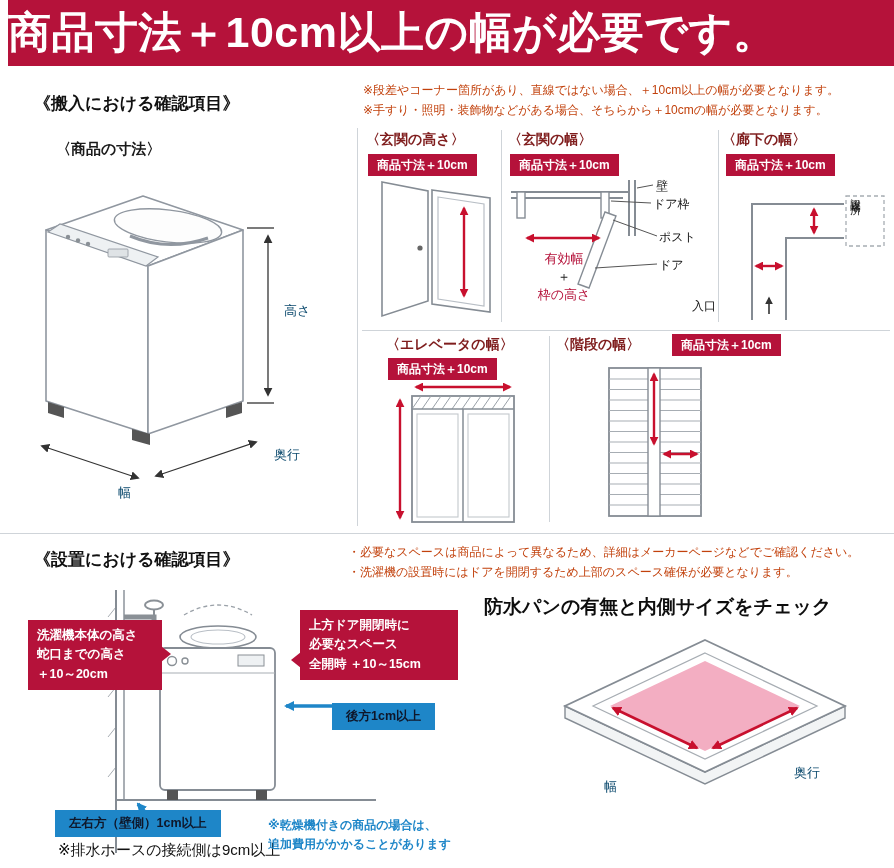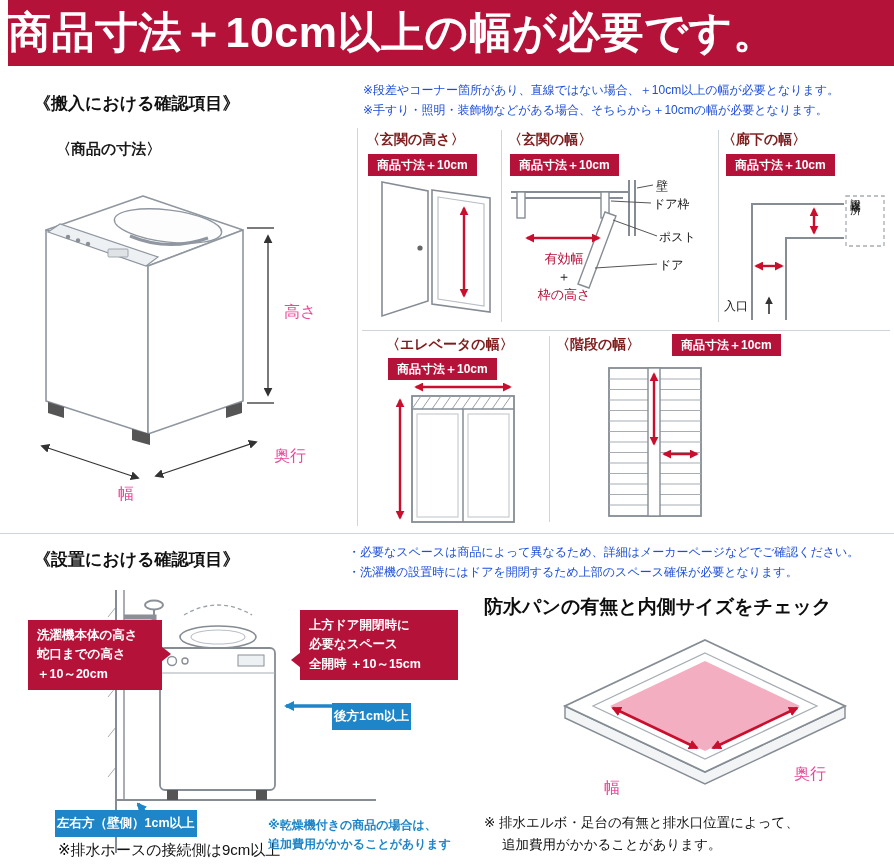--- a/index.html
+++ b/index.html
@@ -2,30 +2,30 @@
 <html><head>
 <meta charset="utf-8">
 <style>
   *{margin:0;padding:0;box-sizing:border-box}
   body{background:#fff;font-family:"Liberation Sans","DejaVu Sans",sans-serif;color:#1a1a1a}
   .page{position:relative;width:894px;height:868px;background:#fff;overflow:hidden}
   .abs{position:absolute}
   .banner{left:8px;top:0;width:894px;height:66px;background:#b5123a;display:flex;align-items:center;justify-content:flex-start}
   .banner-title{color:#fff;font-weight:bold;font-size:43px;white-space:nowrap;letter-spacing:0.5px}
   .h-section{font-size:17px;font-weight:bold;color:#111;white-space:nowrap}
-  .small-note{font-size:12px;line-height:1.7;color:#1d4ed8;white-space:nowrap}
+  .small-note{font-size:12px;line-height:1.7;color:#c2410c;white-space:nowrap}
   .diagram-title{font-size:14px;font-weight:bold;color:#7f1d1d;white-space:nowrap}
   .badge{background:#b5123a;color:#fff;font-size:12px;font-weight:bold;padding:2px 9px;line-height:1.5;white-space:nowrap}
-  .dim-label{font-size:16px;color:#ec4899;white-space:nowrap}
+  .dim-label{font-size:13px;color:#0c4a6e;white-space:nowrap}
   .tag-label{font-size:12px;color:#111;white-space:nowrap}
   .sep{background:#cfd4d9}
   .callout-red{background:#b5123a;color:#fff;font-weight:bold;font-size:12.5px;line-height:1.55;padding:6px 9px;white-space:pre-line}
   .callout-red.arrow-right::after{content:"";position:absolute;right:-9px;top:26px;width:0;height:0;border:8px solid transparent;border-left:10px solid #b5123a;border-right:0}
   .callout-red.arrow-left::before{content:"";position:absolute;left:-9px;bottom:12px;width:0;height:0;border:8px solid transparent;border-right:10px solid #b5123a;border-left:0}
-  .callout-blue{background:#1e86c8;color:#ffffff;font-weight:bold;font-size:12.5px;line-height:1.5;padding:4px 2px;white-space:nowrap}
+  .callout-blue{background:#1e86c8;color:#0f172a;font-weight:bold;font-size:12.5px;line-height:1.5;padding:4px 14px;white-space:nowrap}
   .red-stack{text-align:center;line-height:1.4;font-size:13px}
   .red-stack .r{color:#b5123a;font-weight:normal}
   .vert-label{writing-mode:vertical-rl;font-size:10.5px;letter-spacing:2px;color:#111}
   .pan-heading{font-size:19px;font-weight:bold;color:#0d0d0d;white-space:nowrap}
   .blue-note{color:#1e86c8;font-size:12px;font-weight:bold;line-height:1.55;white-space:pre-line}
   .pan-note{font-size:13.5px;color:#111;line-height:1.6;white-space:nowrap}
 </style>
 </head>
 <body>
 
@@ -151,21 +151,21 @@
     <g stroke="#858c94" stroke-width="2" fill="none">
       <polyline points="30,140 30,24 122,24"></polyline>
       <polyline points="64,140 64,58 122,58"></polyline>
     </g>
     <rect x="124" y="16" width="38" height="50" fill="none" stroke="#a7adb3" stroke-dasharray="4 3" stroke-width="1.3"></rect>
     <line x1="34" y1="86" x2="60" y2="86" stroke="#c8102e" stroke-width="2.4" marker-start="url(#aR3)" marker-end="url(#aR3)"></line>
     <line x1="92" y1="29" x2="92" y2="53" stroke="#c8102e" stroke-width="2.4" marker-start="url(#aR3)" marker-end="url(#aR3)"></line>
     <line x1="47" y1="134" x2="47" y2="118" stroke="#333" stroke-width="1.6" marker-end="url(#aK3)"></line>
   </svg>
   <span class="abs vert-label" style="left:849px;top:190px;height:62px">設置場所</span>
-  <span class="abs tag-label" style="left:724px;top:298px">入口</span>
+  <span class="abs tag-label" style="left:692px;top:298px">入口</span>
 
   <div class="abs diagram-title" style="left:386px;top:336px">〈エレベータの幅〉</div>
   <span class="abs badge" style="left:388px;top:358px">商品寸法＋10cm</span>
   <svg class="abs" style="left:388px;top:380px" width="135" height="148" viewBox="0 0 135 148">
     <defs>
       <marker id="aR4" viewBox="0 0 10 10" refX="8" refY="5" markerWidth="9" markerHeight="9" orient="auto-start-reverse" markerUnits="userSpaceOnUse">
           <path d="M0,0L10,5L0,10z" fill="#c8102e"></path>
         </marker>
     </defs>
     <rect x="24" y="16" width="102" height="126" fill="#fff" stroke="#858c94" stroke-width="1.8"></rect>
@@ -282,18 +282,14 @@
     </defs>
     <polygon points="20,80 160,146 300,80 300,92 160,158 20,92" fill="#f2f4f5" stroke="#858c94" stroke-width="1.4"></polygon>
     <polygon points="160,14 300,80 160,146 20,80" fill="#fff" stroke="#858c94" stroke-width="1.8"></polygon>
     <polygon points="160,27 272,80 160,133 48,80" fill="#fff" stroke="#a7adb3" stroke-width="1.2"></polygon>
     <polygon points="160,35 255,80 160,125 65,80" fill="#f3aec2"></polygon>
     <line x1="68" y1="82" x2="152" y2="122" stroke="#c8102e" stroke-width="2.6" marker-start="url(#aR6)" marker-end="url(#aR6)"></line>
     <line x1="168" y1="122" x2="252" y2="82" stroke="#c8102e" stroke-width="2.6" marker-start="url(#aR6)" marker-end="url(#aR6)"></line>
   </svg>
   <span class="abs dim-label" style="left:604px;top:778px">幅</span>
   <span class="abs dim-label" style="left:794px;top:764px">奥行</span>
-  <div class="abs pan-note" style="left:484px;top:812px">
-    <div>※ 排水エルボ・足台の有無と排水口位置によって、</div>
-    <div style="padding-left:18px">追加費用がかかることがあります。</div>
-  </div>
 
 </div>
 
 </body></html>

